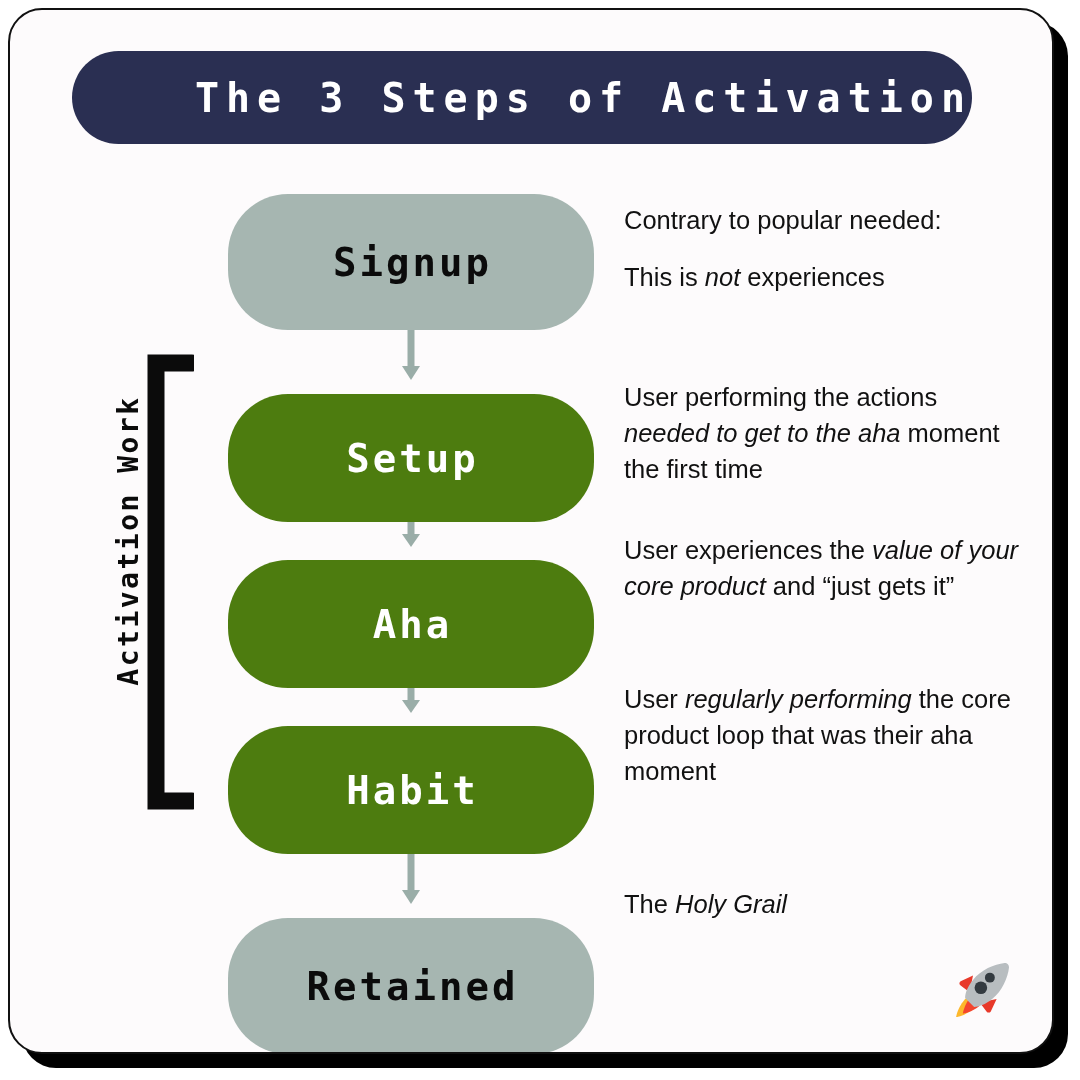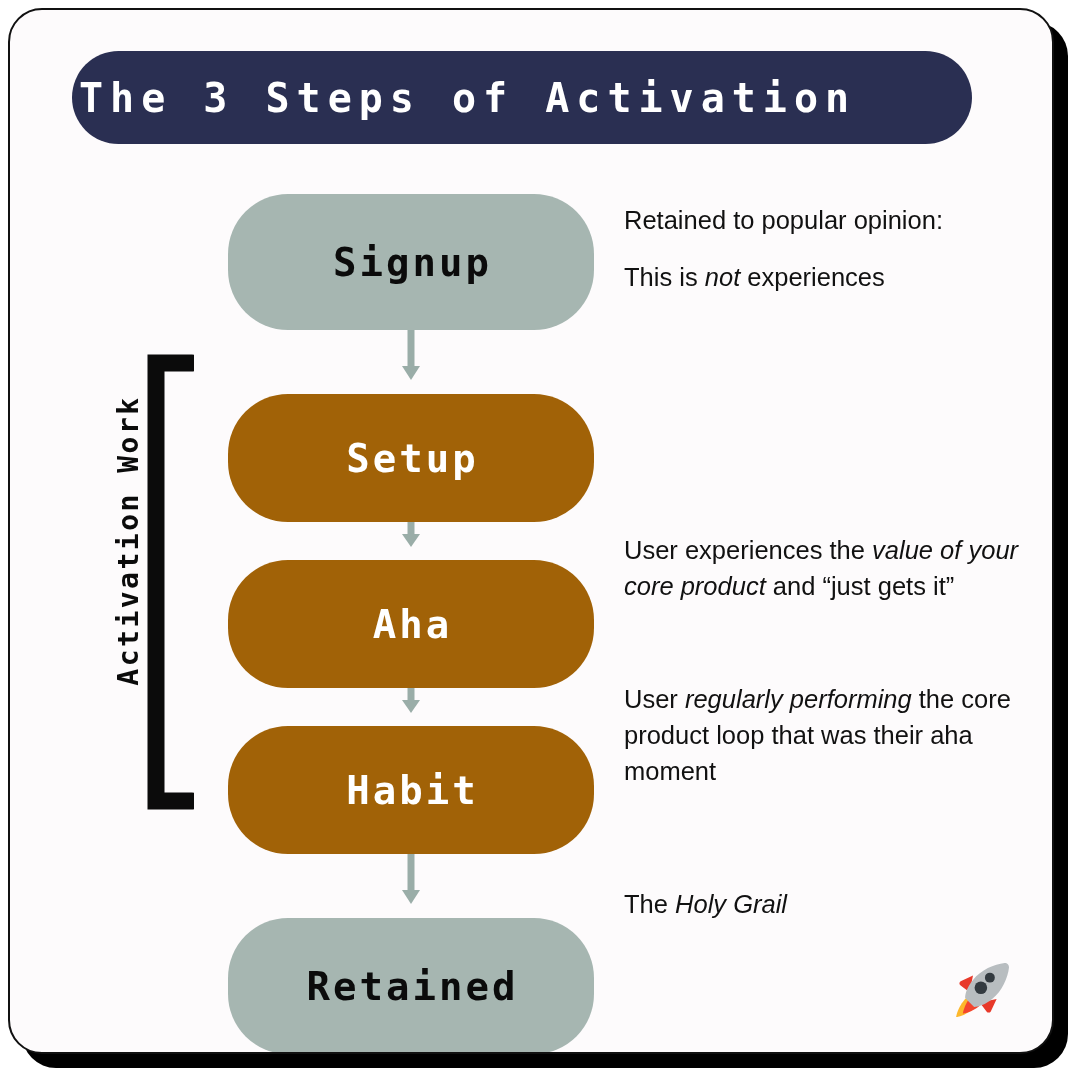--- a/index.html
+++ b/index.html
@@ -34,21 +34,21 @@
   #title-pill {
     position: absolute;
     left: 62px;
     top: 41px;
     width: 900px;
     height: 93px;
     background: #2a2f52;
     border-radius: 47px;
     display: flex;
     align-items: center;
-    justify-content: flex-start;
+    justify-content: flex-end;
   }
   #title-text {
     font-family: "DejaVu Sans Mono", "Liberation Mono", monospace;
     font-weight: bold;
     font-size: 40px;
     letter-spacing: 7px;
     color: #ffffff;
     white-space: nowrap;
     text-indent: 7px;
   }
@@ -72,21 +72,21 @@
     display: flex;
     align-items: center;
     justify-content: center;
     text-align: center;
     margin-top: 12px;
   }
   .step-box.tall   { height: 136px; }
   .step-box.medium { height: 128px; }
 
   .step-box.gray { background: #a6b6b1; }
-  .step-box.red  { background: #a16207; text-align: right; }
+  .step-box.red  { background: #4d7c0f; text-align: right; }
 
   .step-label {
     font-family: "DejaVu Sans Mono", "Liberation Mono", monospace;
     font-weight: bold;
     font-size: 39px;
     letter-spacing: 3px;
     text-indent: 3px;
     line-height: 1;
   }
   .step-box.gray .step-label { color: #0b0b0b; }
@@ -235,23 +235,26 @@
 
     <div class="step-row">
       <div class="step-box gray tall">
         <span class="step-label">Retained</span>
       </div>
     </div>
 
   </div>
 
   <div class="desc" id="desc-signup">
-      <div><span>Retained to popular opinion:</span></div>
+      <div><span>Contrary to popular needed:</span></div>
       <span class="spacer-line"></span>
       <div><span>This is </span><em>not</em><span> experiences</span></div>
+    </div>
+  <div class="desc" id="desc-setup">
+      <div><span>User performing the actions </span><em>needed to get to the aha</em><span> moment the first time</span></div>
     </div>
   <div class="desc" id="desc-habit">
       <div><span>User </span><em>regularly performing</em><span> the core product loop that was their aha moment</span></div>
     </div>
   <div class="desc" id="desc-aha">
       <div><span>User experiences the </span><em>value of your core product</em><span> and “just gets it”</span></div>
     </div>
   <div class="desc" id="desc-retained">
       <div><span>The </span><em>Holy Grail</em></div>
     </div>

